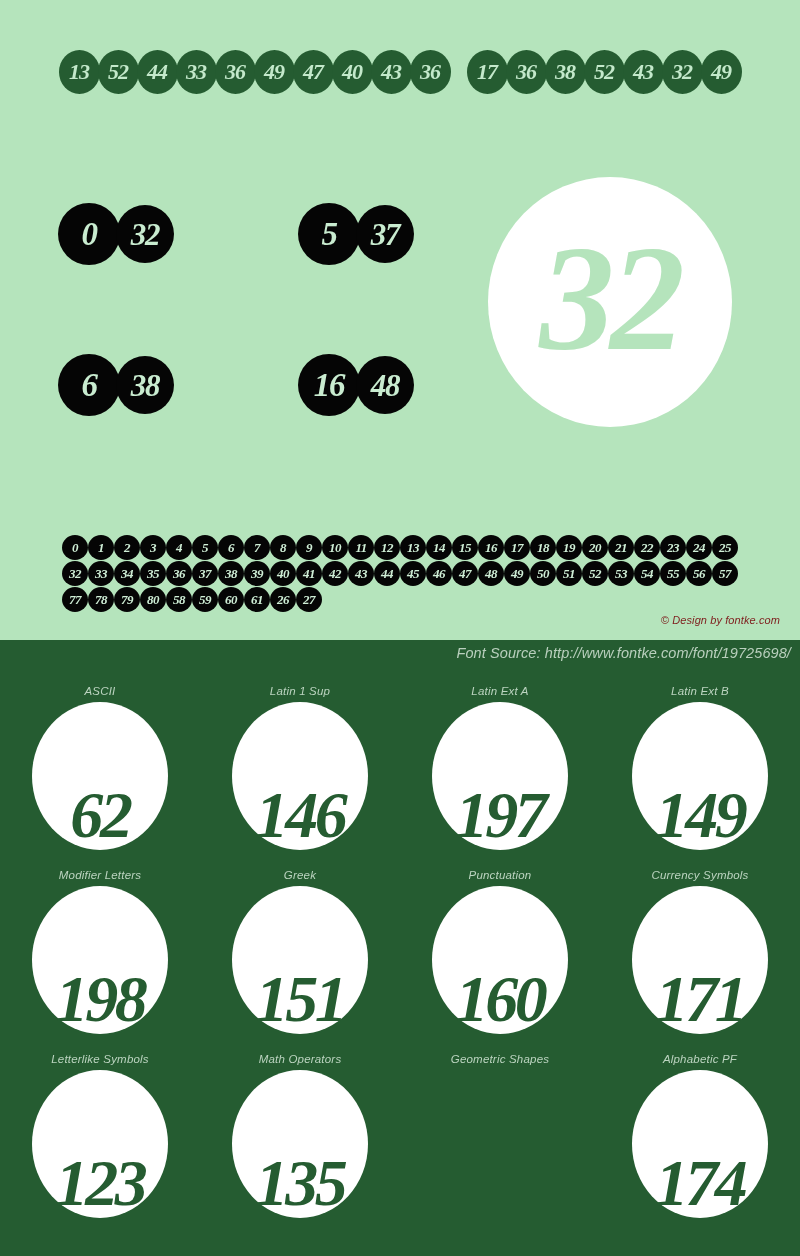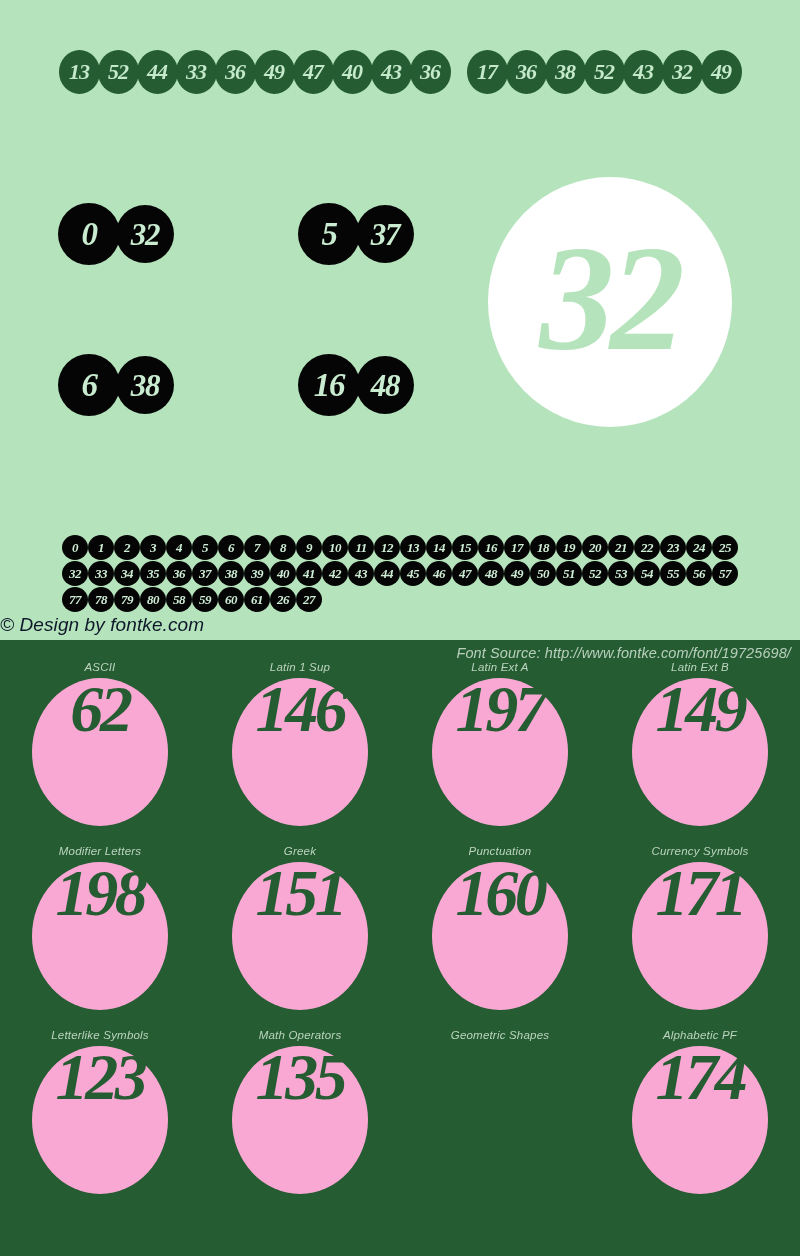--- a/index.html
+++ b/index.html
@@ -139,39 +139,40 @@
     color: #cfeed6;
     font-size: 13px;
     margin-right: 0px;
   }
 
   
   .credit {
     position: absolute;
     left: 0; top: 614px;
     width: 780px;
-    font-size: 19px;
-    color: #0f172a;
+    text-align: right;
+    font-size: 11px;
+    color: #7f1d1d;
     letter-spacing: 0.1px;
   }
   .source {
     position: absolute;
     left: 0; top: 645px;
     width: 780px;
     text-align: right;
     font-size: 14.5px;
     color: #b9cfbd;
     letter-spacing: 0.1px;
     margin-left: 11px;
   }
 
   
   .blocks {
     position: absolute;
-    left: 0; top: 658px;
+    left: 0; top: 682px;
     width: 676px;
     display: flex;
     flex-direction: column;
   }
   .block-row {
     display: flex;
     width: 800px;
     height: 184px;
   }
   .block-cell {
@@ -185,23 +186,23 @@
     color: #bcd4c0;
     letter-spacing: 0.2px;
     height: 18px;
     line-height: 18px;
     white-space: nowrap;
   }
   .block-circle {
     width: 136px;
     height: 148px;
     border-radius: 50%;
-    background: #f9a8d4;
-    display: flex;
-    align-items: flex-start;
+    background: #ffffff;
+    display: flex;
+    align-items: flex-end;
     justify-content: center;
     margin-top: 2px;
   }
   .block-circle span {
     font-family: "Liberation Serif", serif;
     font-weight: 700;
     font-size: 66px;
     line-height: 1;
     color: #255c31;
     letter-spacing: -0.05em;

